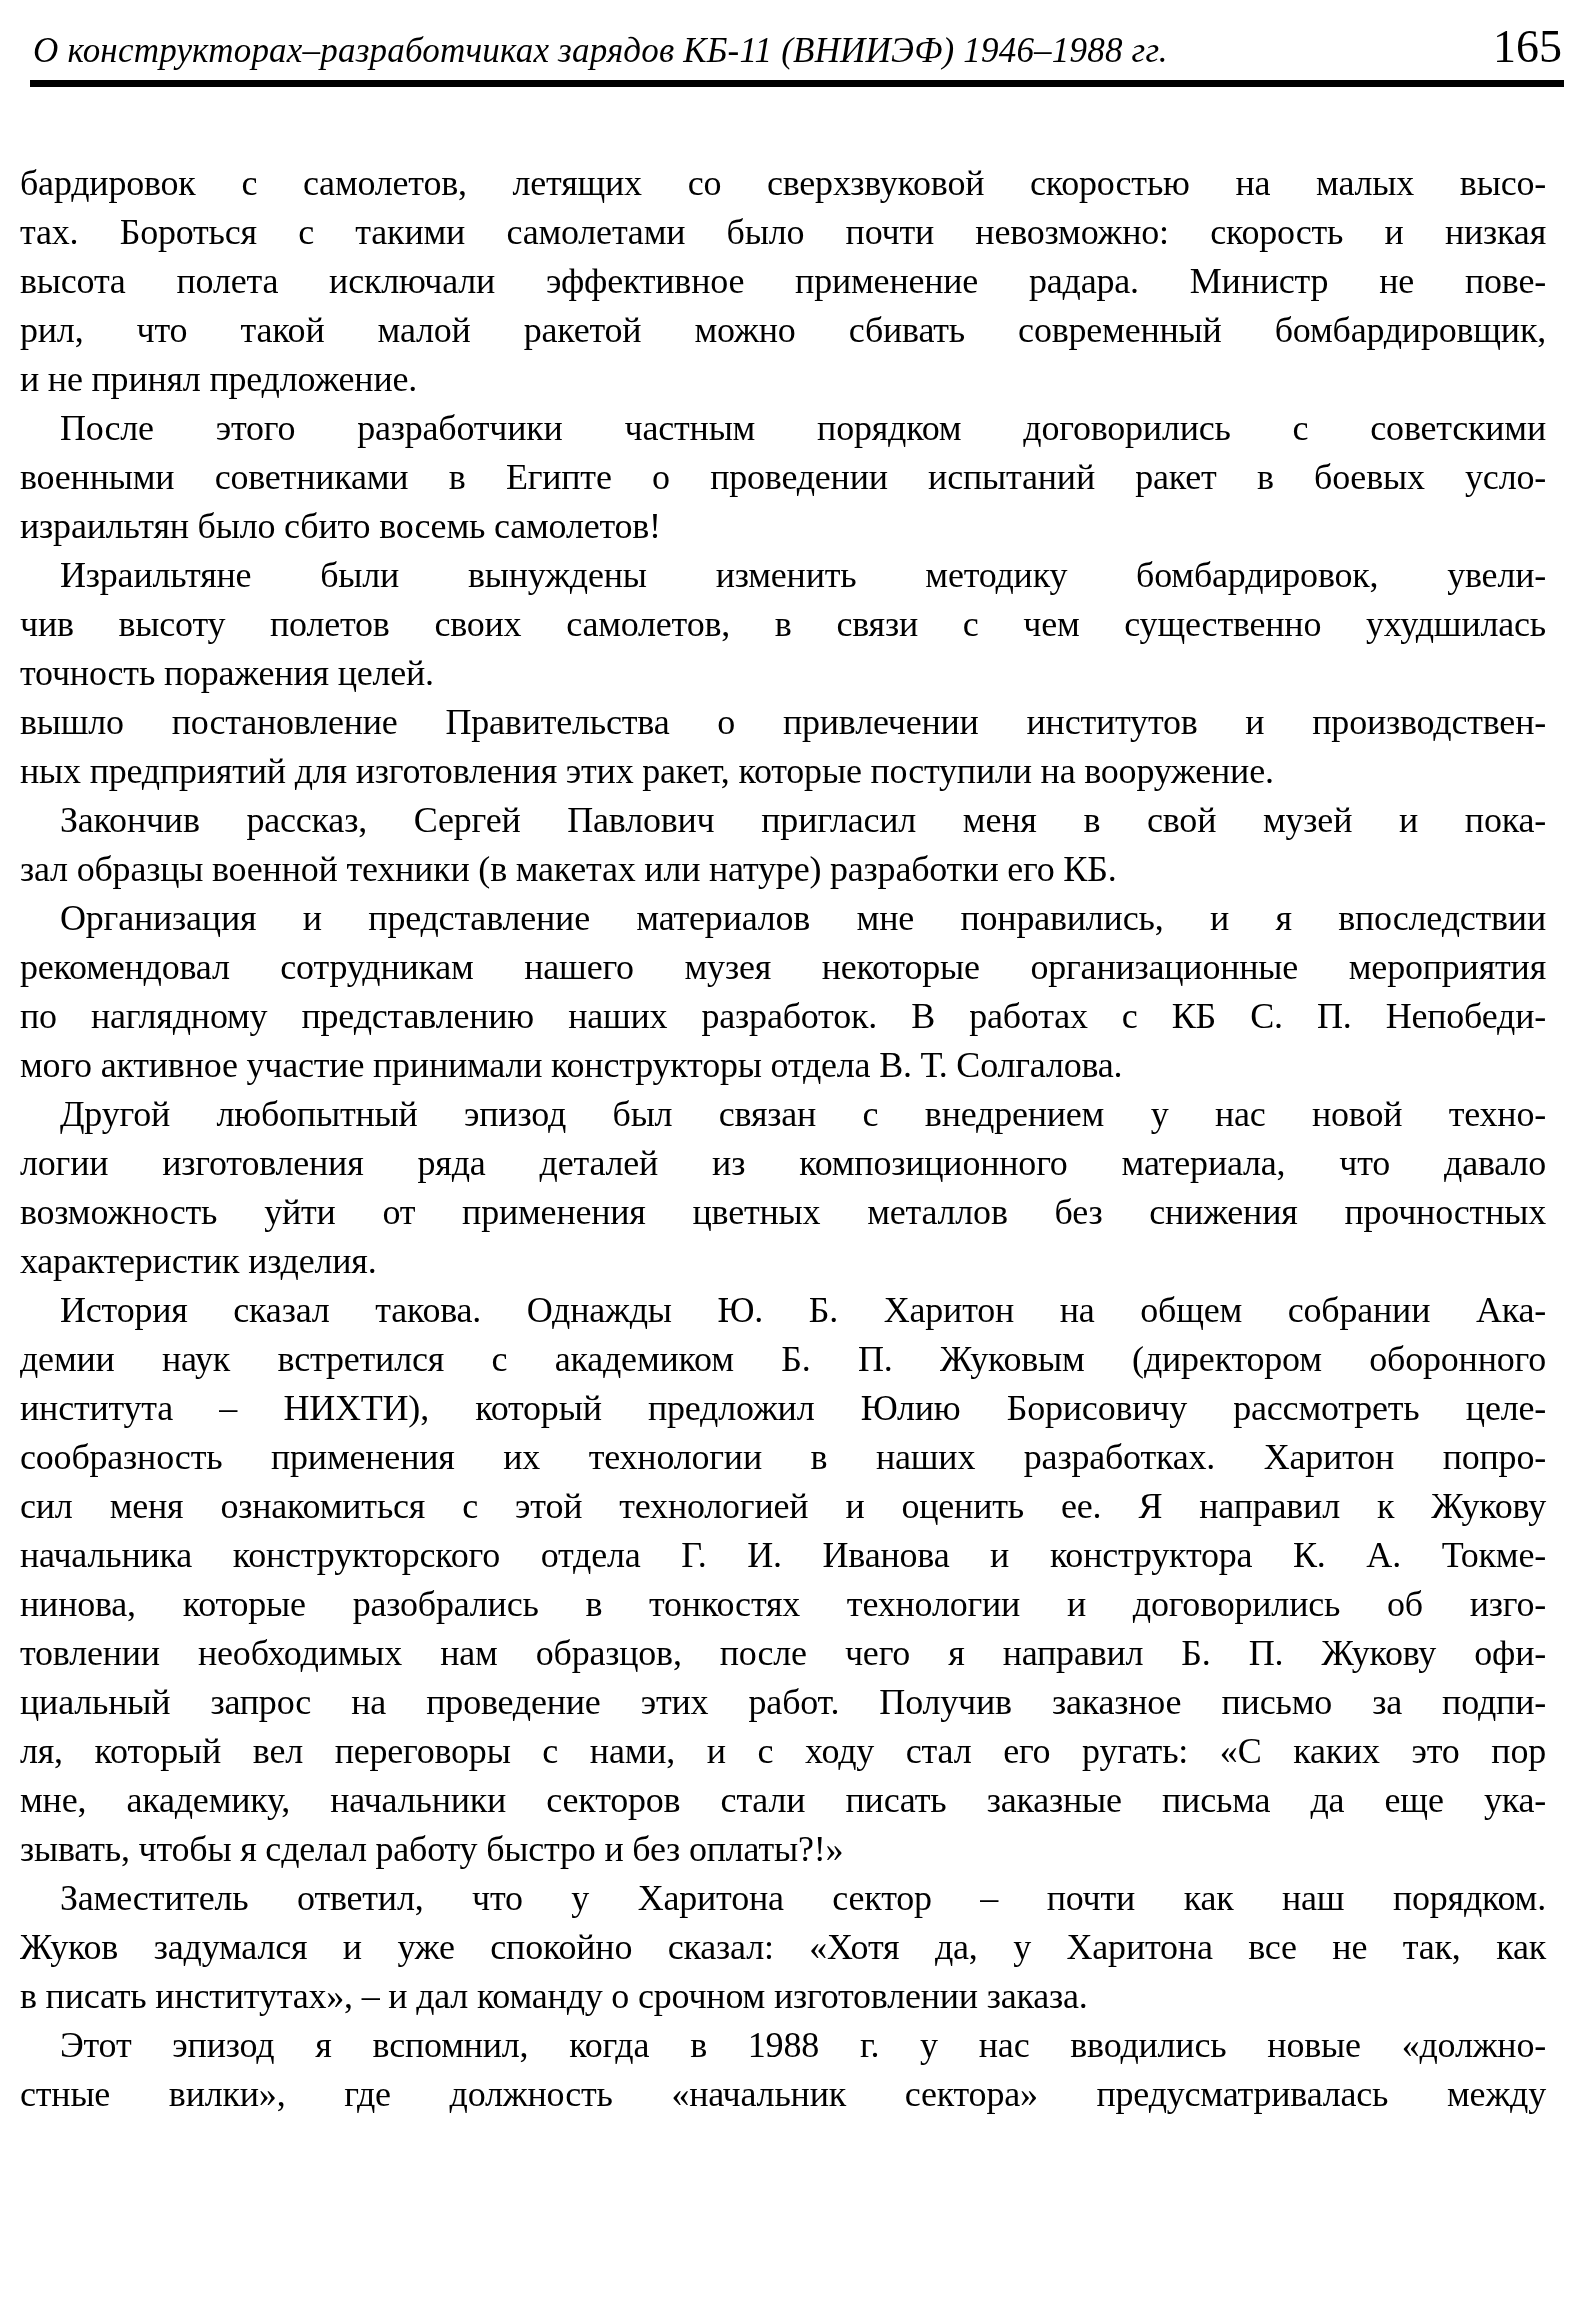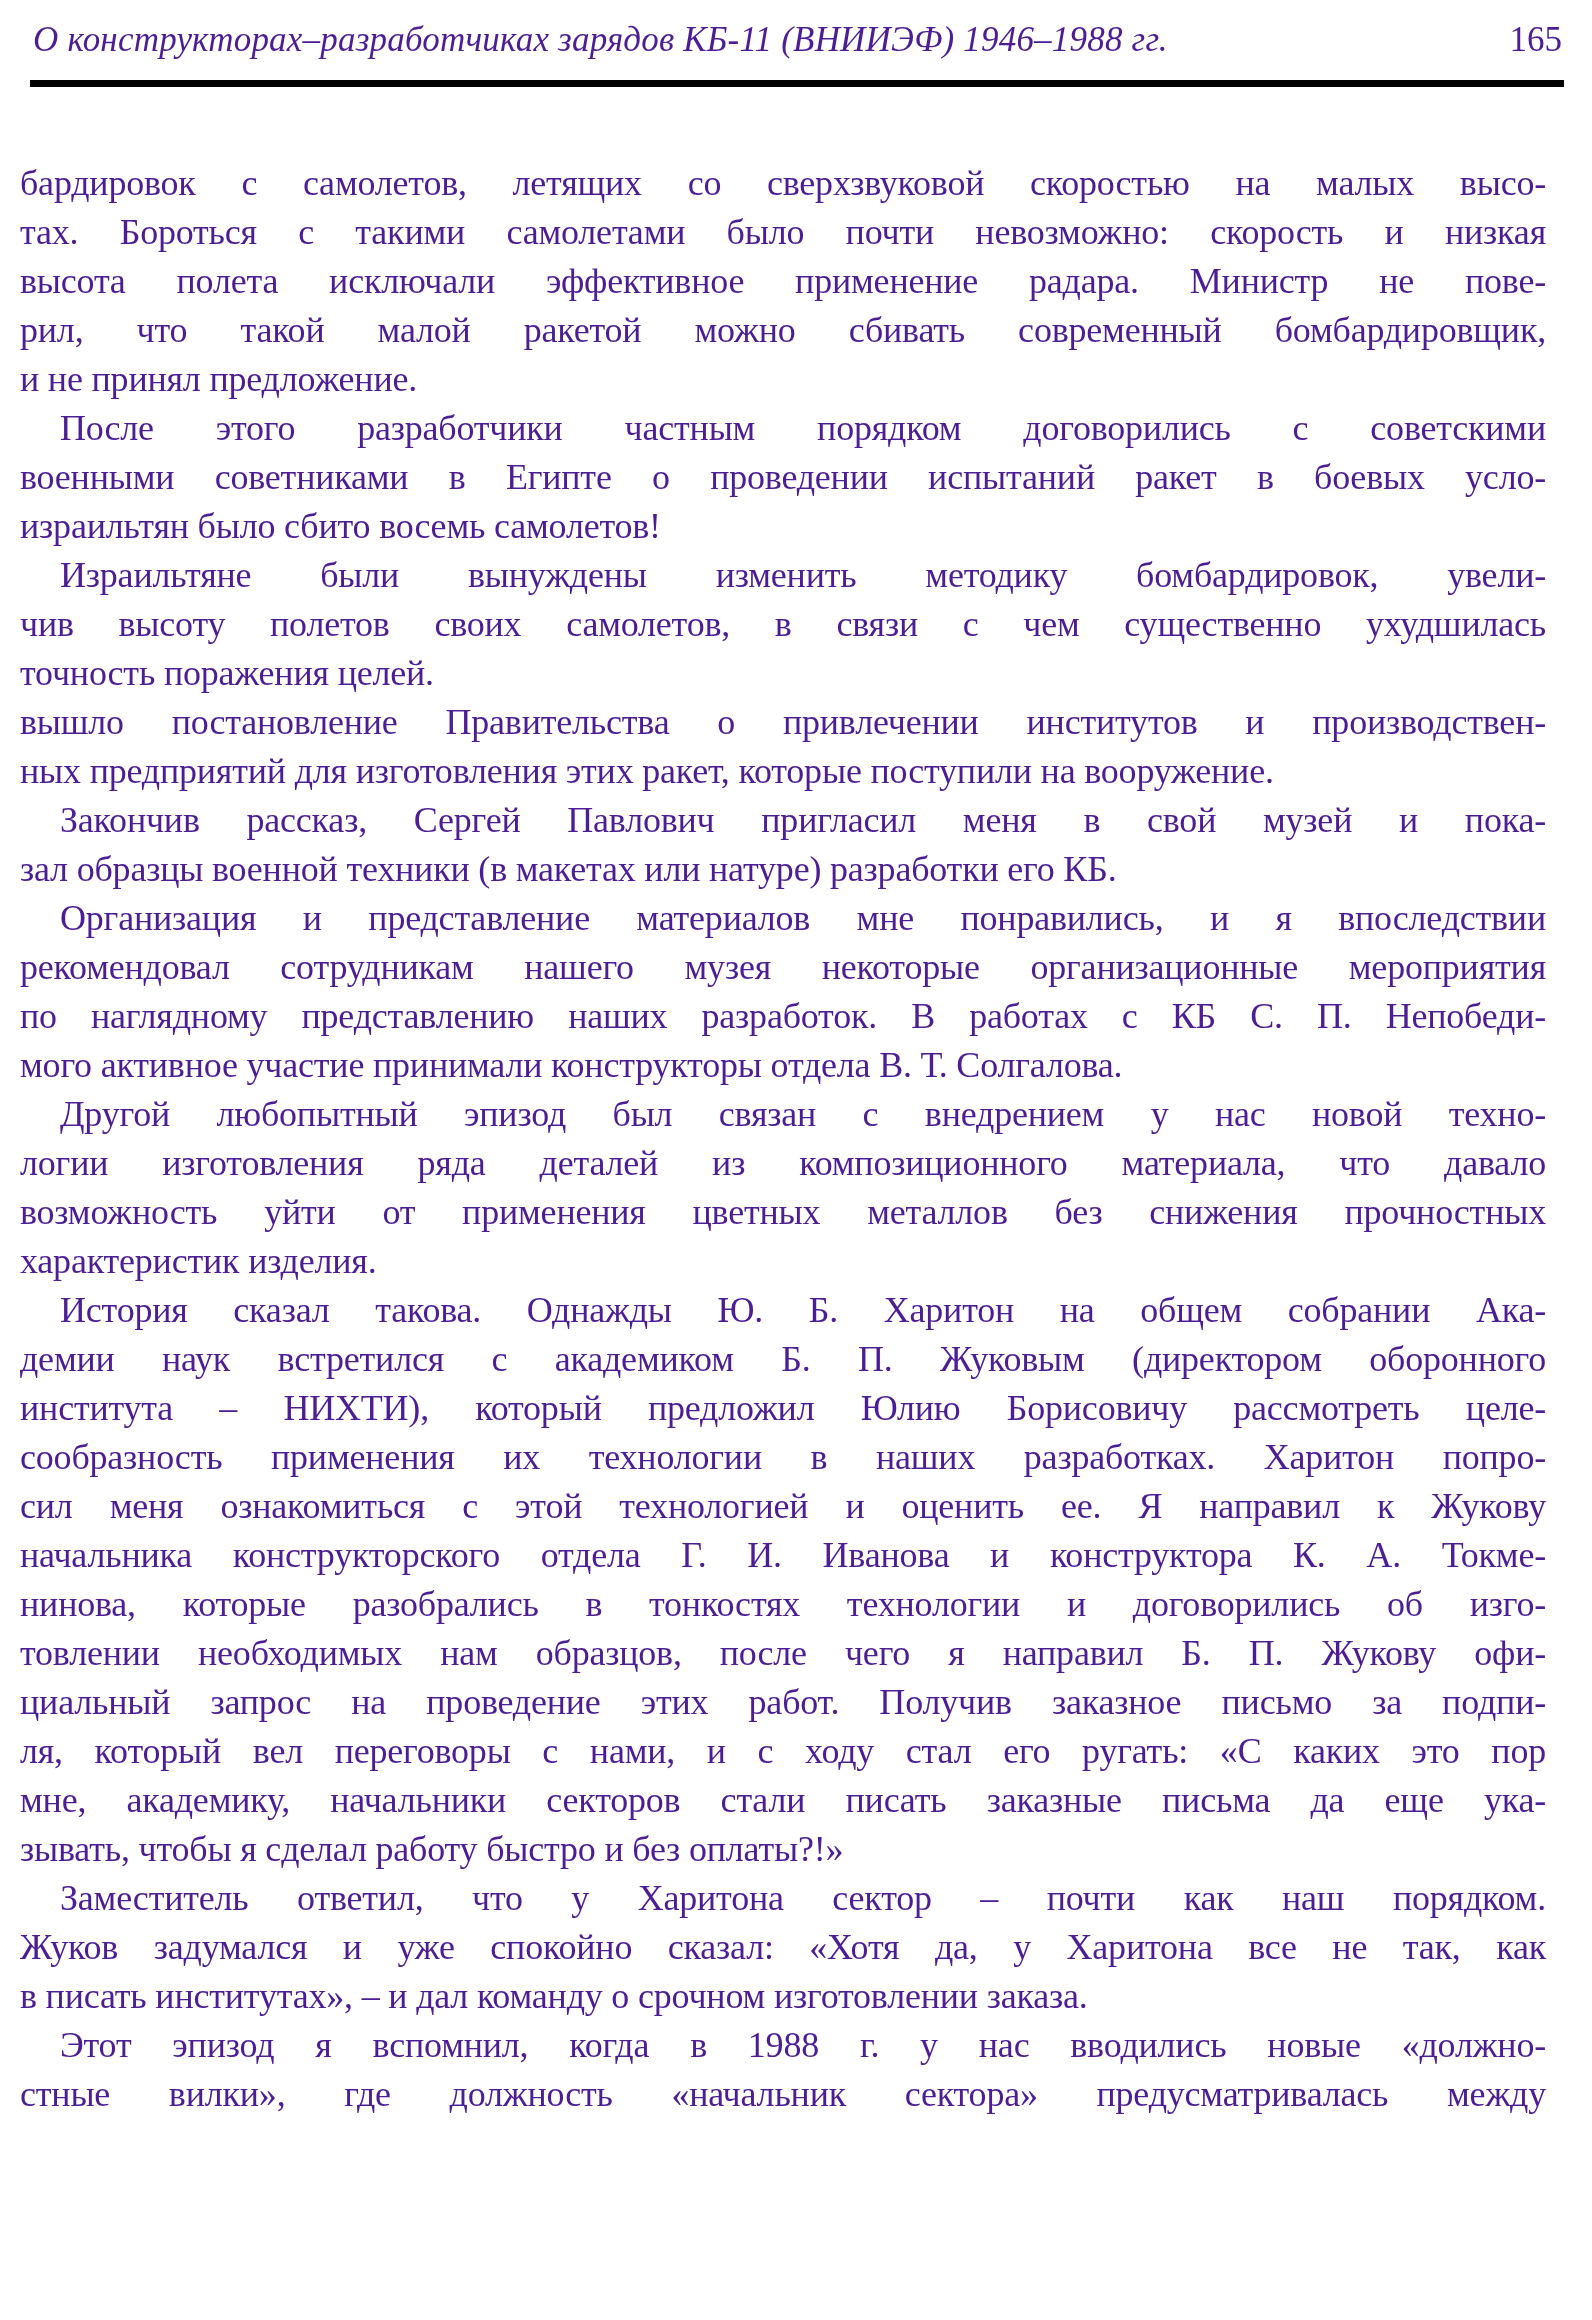--- a/index.html
+++ b/index.html
@@ -1,42 +1,42 @@
 <!DOCTYPE html>
 <html><head>
 <meta charset="utf-8">
 <style>
   html, body { margin: 0; padding: 0; background: #e8e8e8; }
   .page {
     position: relative;
     width: 1592px;
     height: 2320px;
     background: #ffffff;
-    color: #4c1d95;
+    color: #000000;
     font-family: "Liberation Serif", "DejaVu Serif", serif;
     overflow: hidden;
   }
   .running-header {
     position: absolute;
     left: 33px;
     right: 30px;
     top: 20px;
     display: flex;
     justify-content: space-between;
     align-items: baseline;
   }
   .running-header .title {
     font-style: italic;
     font-size: 35px;
     letter-spacing: 0.2px;
     white-space: nowrap;
   }
   .running-header .pagenum {
     font-style: normal;
-    font-size: 35px;
+    font-size: 46px;
     font-weight: 400;
   }
   .header-rule {
     position: absolute;
     left: 30px;
     right: 28px;
     top: 80px;
     height: 7px;
     background: #000;
   }

